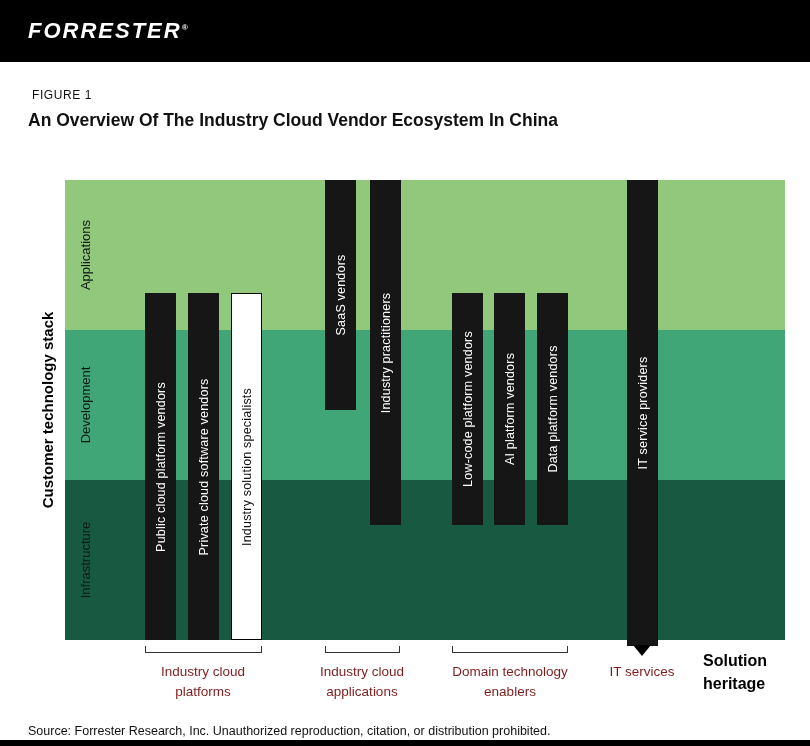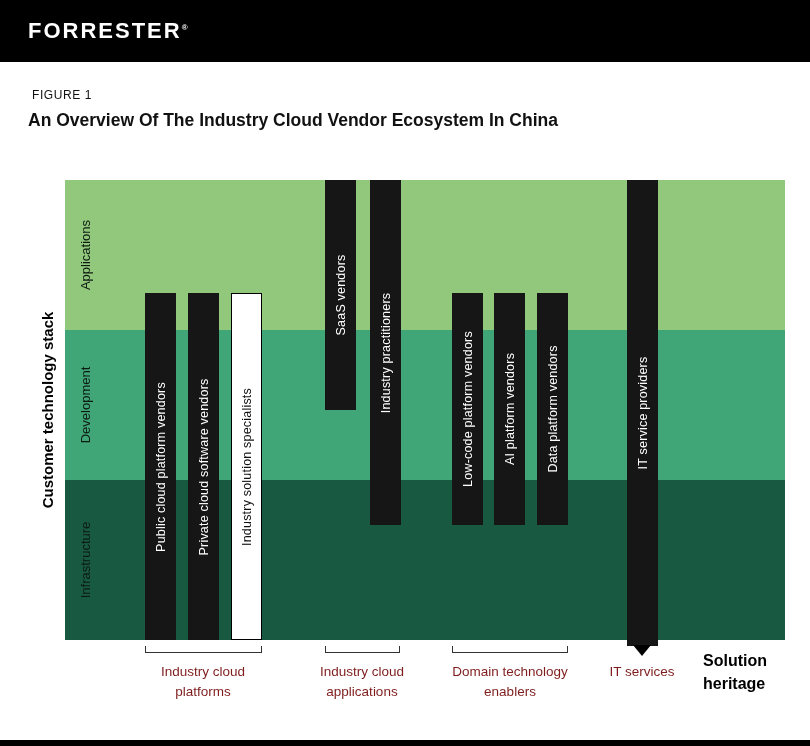--- a/index.html
+++ b/index.html
@@ -6,20 +6,21 @@
   html,body { background:#ffffff; }
   .canvas {
     position:relative; width:810px; height:746px; background:#fff;
     font-family:"Liberation Sans", sans-serif; color:#111; overflow:hidden;
   }
   
   .header {
     position:absolute; left:0; top:0; width:810px; height:62px; background:#000;
     color:#fff; display:flex; align-items:center; justify-content:space-between;
     padding:0 25px 0 28px;
+    font-style:italic;
   }
   .logo { font-size:22px; font-weight:bold; letter-spacing:2px; }
   .logo sup { font-size:8px; vertical-align:super; letter-spacing:0; }
   .header-text { text-align:right; }
   .header-title { font-size:14px; font-weight:bold; }
   .header-subtitle { font-size:12.5px; font-weight:normal; margin-top:4px; }
   
   .figure-label { position:absolute; left:32px; top:88px; font-size:12px; letter-spacing:0.6px; }
   .figure-title { position:absolute; left:28px; top:110px; font-size:17.5px; font-weight:bold; }
   
@@ -131,15 +132,16 @@
   <div class="bracket" style="left:325px;width:75px;"></div>
   <div class="bracket" style="left:452px;width:116px;"></div>
 
   <div class="group-label" style="left:148px;width:110px;">Industry cloud platforms</div>
   <div class="group-label" style="left:307px;width:110px;">Industry cloud applications</div>
   <div class="group-label" style="left:440px;width:140px;">Domain technology enablers</div>
   <div class="group-label" style="left:592px;width:100px;">IT services</div>
 
   <div class="solution-heritage">Solution heritage</div>
 
+  <div class="source">Source: Forrester Research, Inc. Unauthorized reproduction, citation, or distribution prohibited.</div>
   <div class="bottom-bar"></div>
 
 </div>
 
 </body></html>

